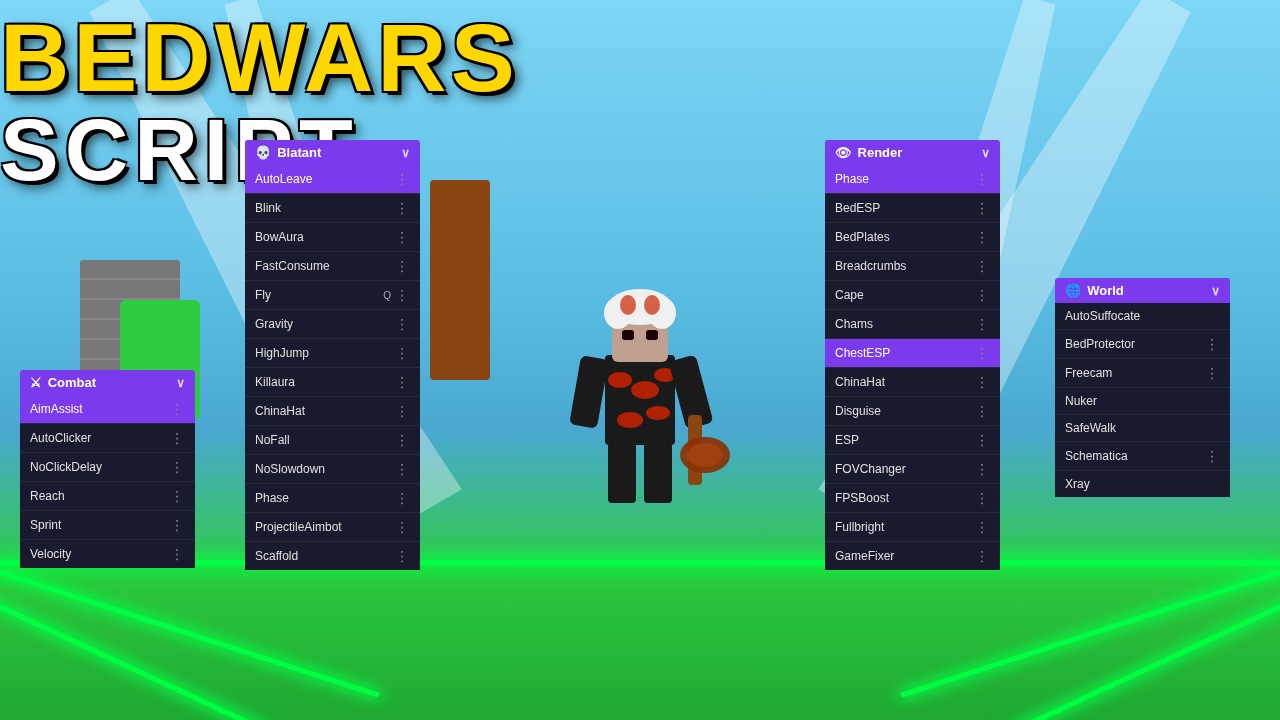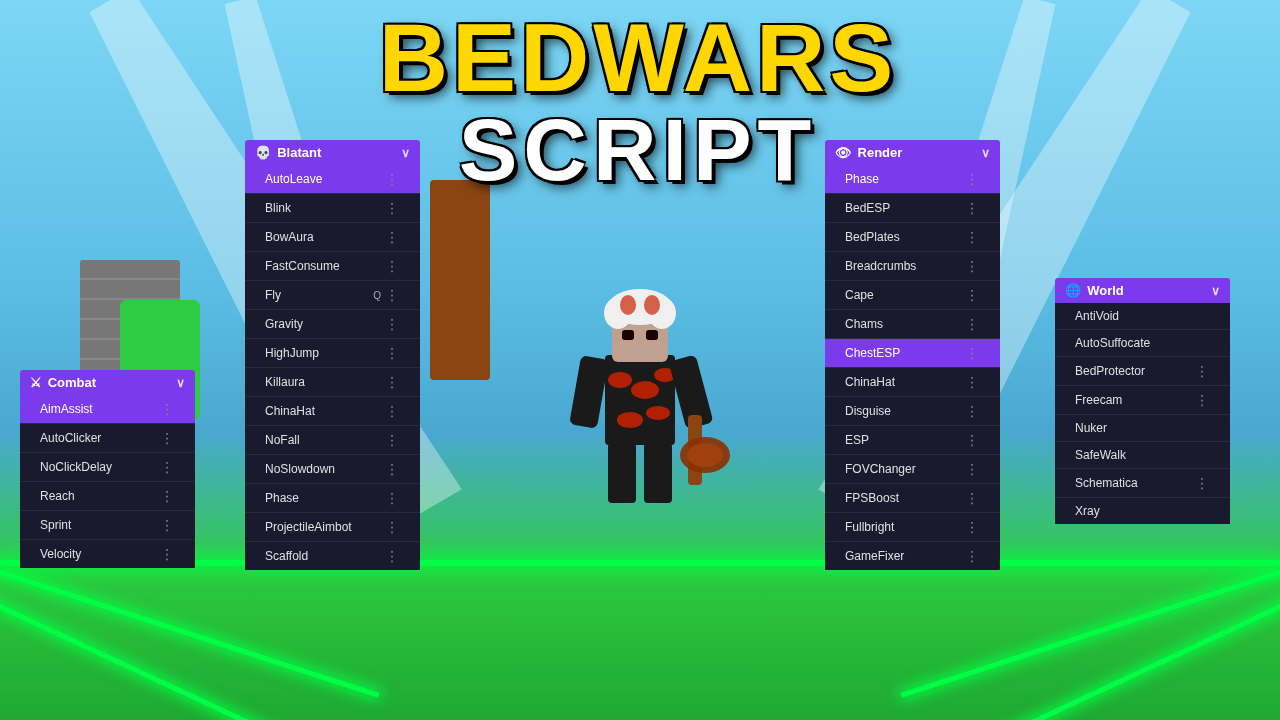--- a/index.html
+++ b/index.html
@@ -105,21 +105,20 @@
       right: -20px;
       transform: rotate(-25deg);
       transform-origin: right center;
     }
 
     
     .title-area {
       position: absolute;
       top: 10px;
       left: 0; right: 4px;
-      text-align: center;
       z-index: 10;
     }
     .title-bedwars {
       font-size: 96px;
       font-weight: 900;
       color: #FFD700;
       text-shadow:
         4px 4px 0 #000,
         -2px -2px 0 #000,
         2px -2px 0 #000,
@@ -171,21 +170,21 @@
     }
     .menu-header .chevron {
       font-size: 12px;
       opacity: 0.8;
     }
 
     .menu-item {
       background: #1a1a2e;
       color: #e0e0e0;
       font-size: 12px;
-      padding: 6px 20px;
+      padding: 6px 10px;
       display: flex;
       align-items: center;
       justify-content: space-between;
       border-bottom: 1px solid #2a2a3e;
     }
     .menu-item:last-child { border-bottom: none; }
     .menu-item.active {
       background: #7c3aed;
       color: #fff;
     }
@@ -492,23 +491,20 @@
 <div class="menu-panel panel-world">
   <div class="menu-header">
     <div class="menu-header-title">
       <span class="icon">🌐</span>
       <span>World</span>
     </div>
     <span class="chevron">∨</span>
   </div>
   <div id="world-items">
       <div class="menu-item">
-        <span class="menu-item-label">AntiVoid</span>
-      </div>
-      <div class="menu-item">
         <span class="menu-item-label">AutoSuffocate</span>
       </div>
       <div class="menu-item">
         <span class="menu-item-label">BedProtector</span>
         <span class="dots">⋮</span>
       </div>
       <div class="menu-item">
         <span class="menu-item-label">Freecam</span>
         <span class="dots">⋮</span>
       </div>

